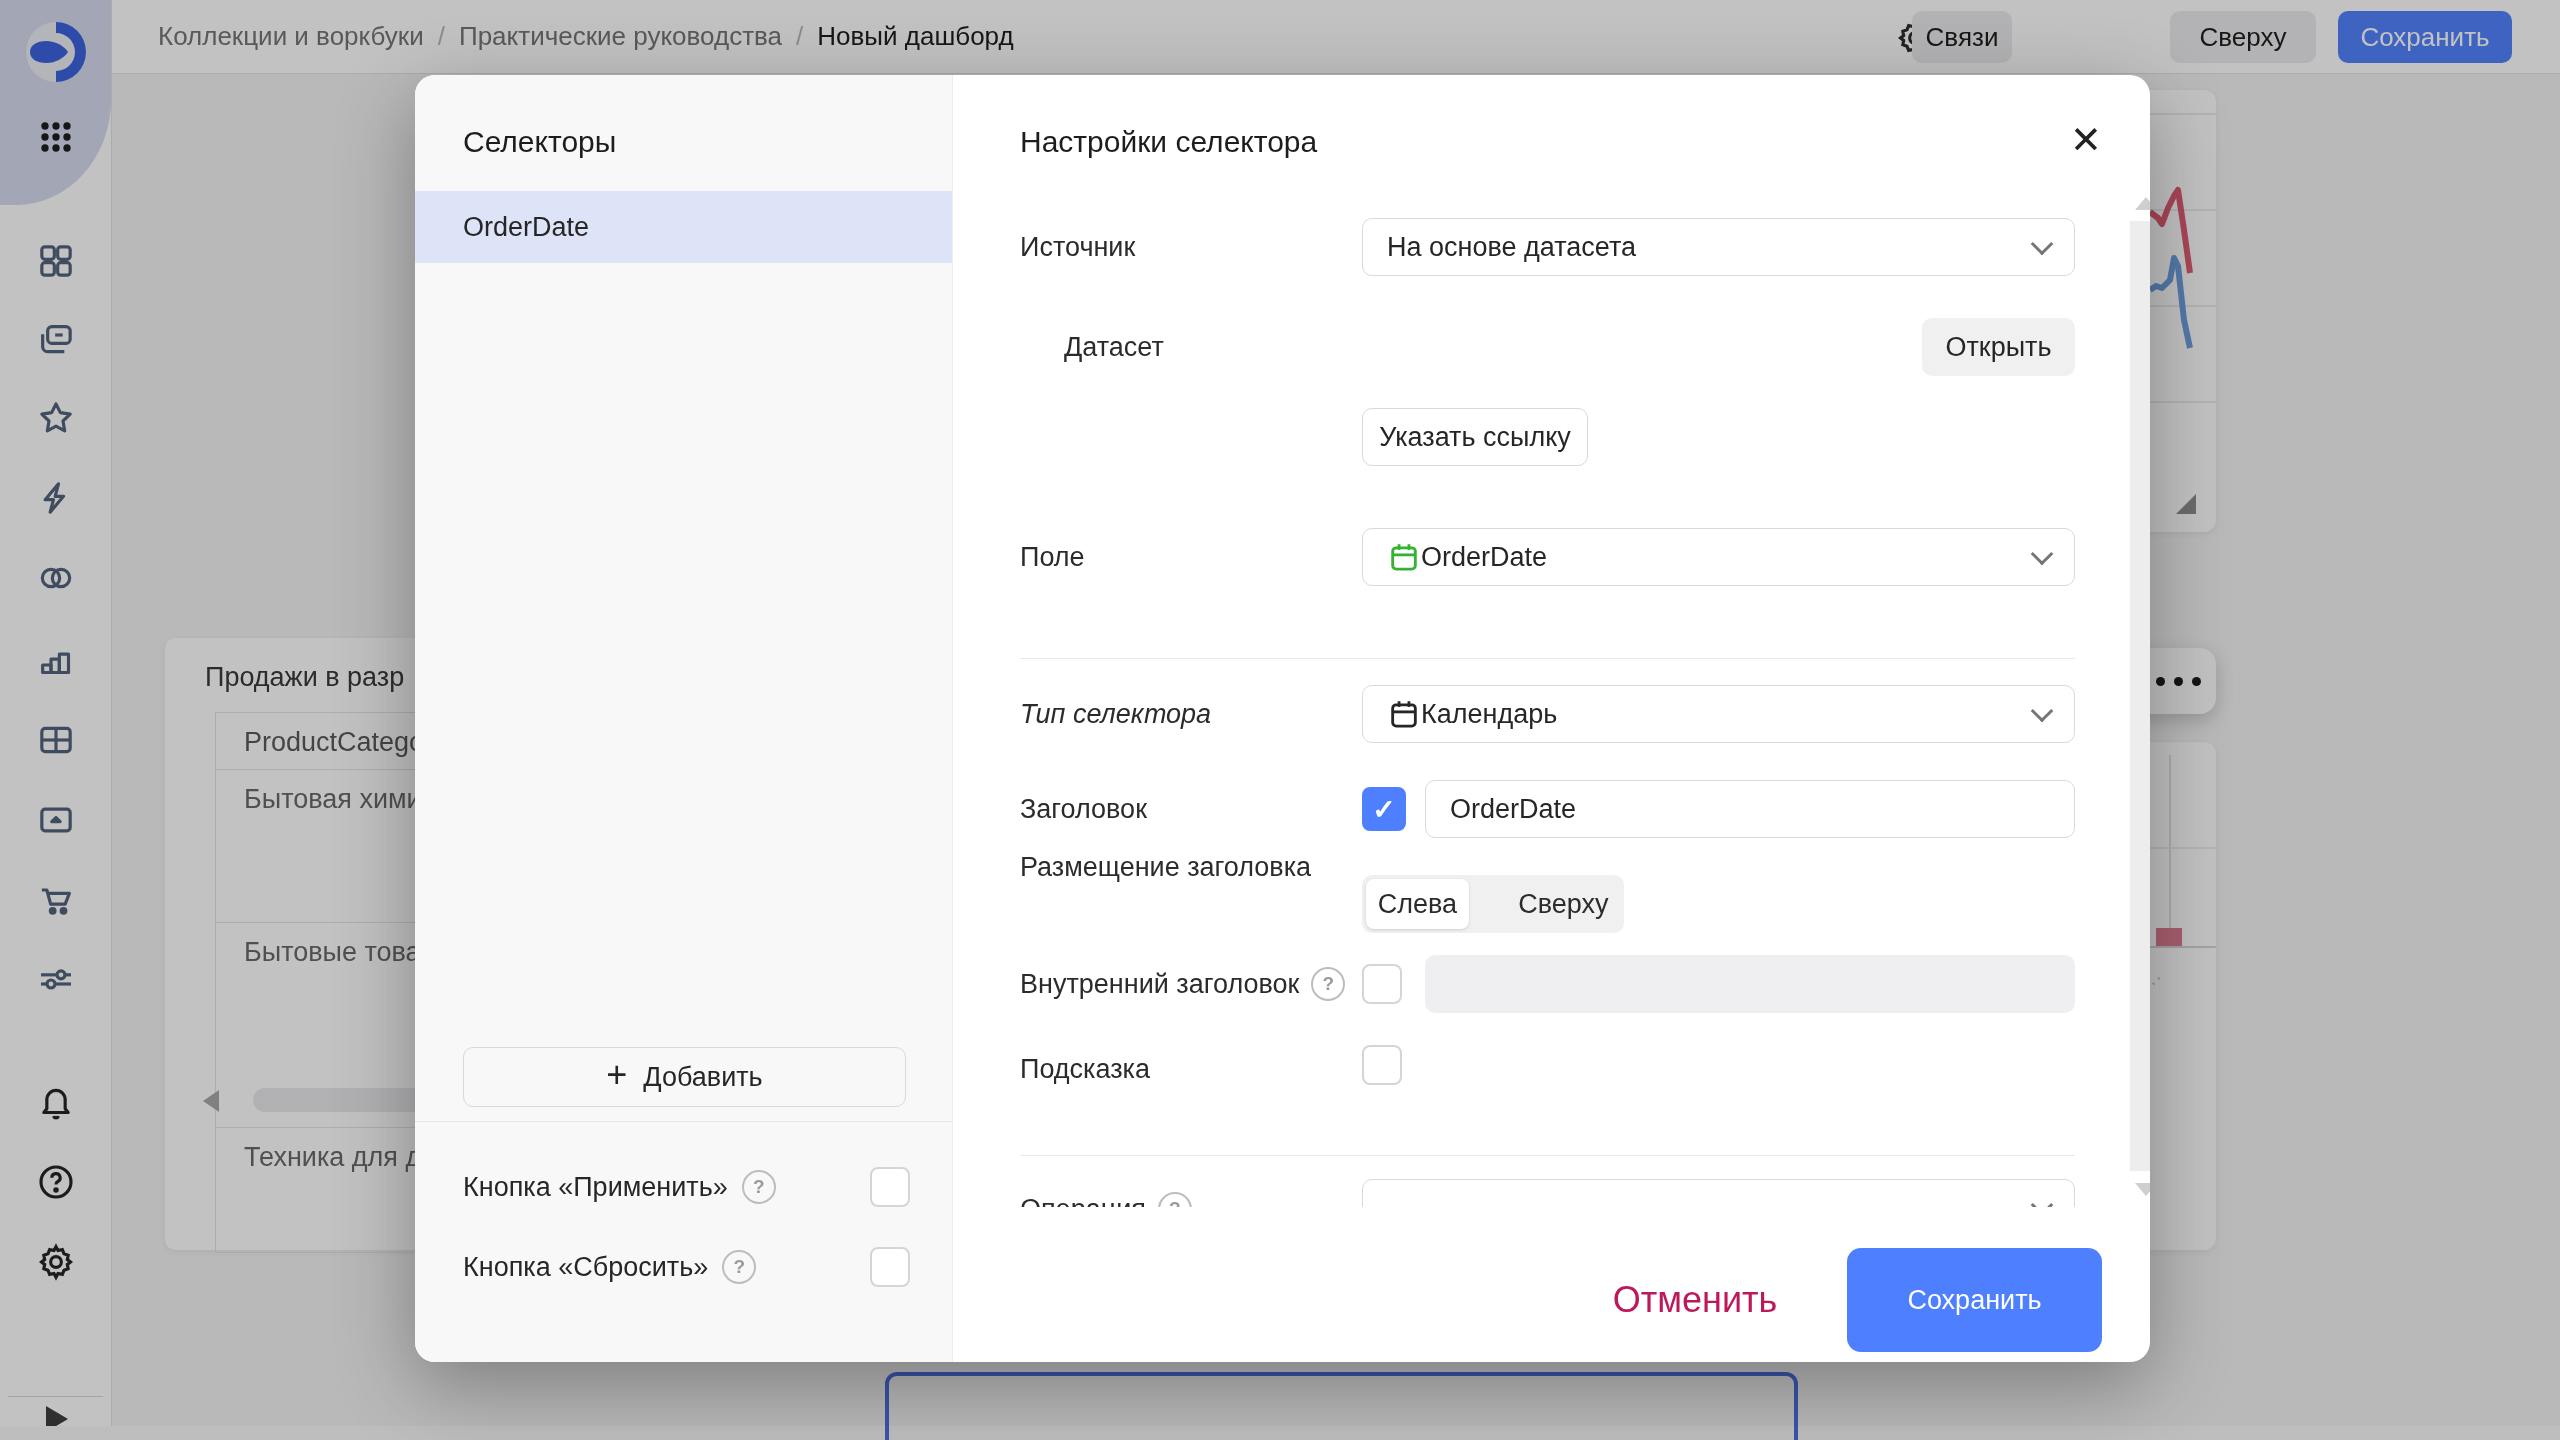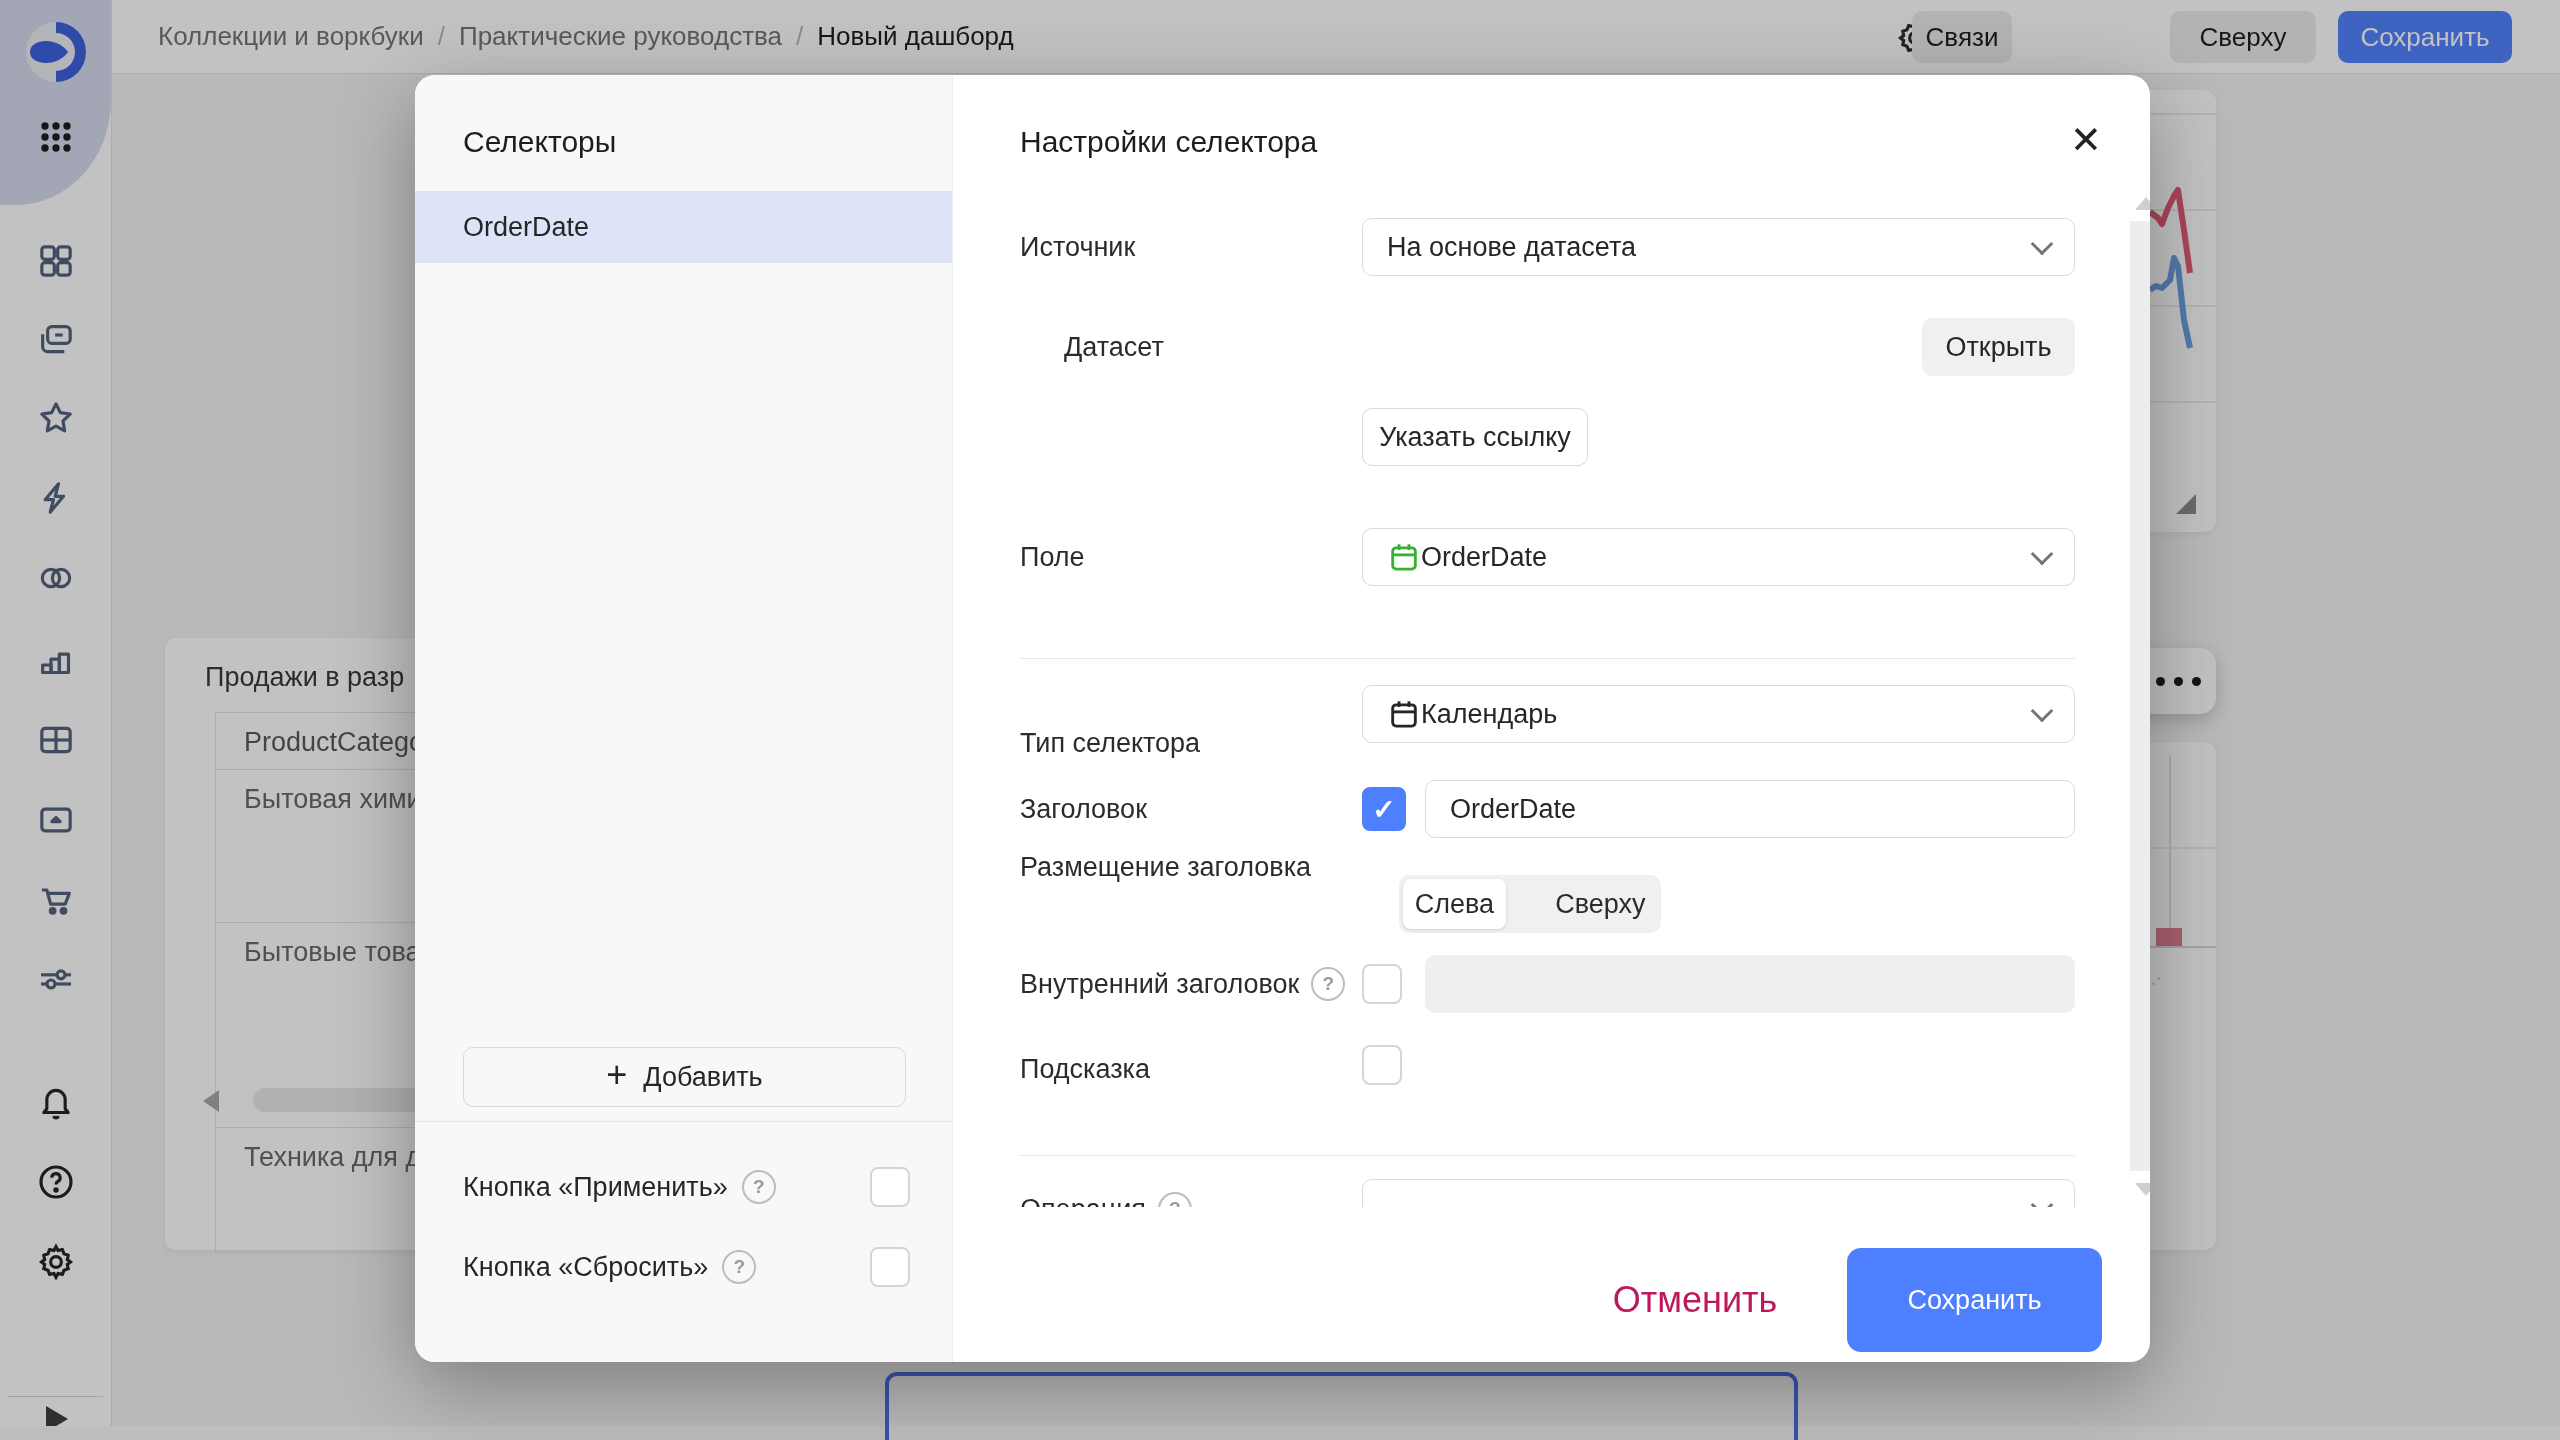--- a/index.html
+++ b/index.html
@@ -310,40 +310,40 @@
           <line x1="4" y1="10.5" x2="20" y2="10.5"></line>
           <line x1="8.5" y1="3" x2="8.5" y2="7"></line>
             <line x1="15.5" y1="3" x2="15.5" y2="7"></line>
         </svg>
         <span>OrderDate</span>
         <span class="chev"></span>
       </div>
 
       <div class="abs sdivider" style="top:487px;"></div>
 
-      <div class="abs flabel" style="top:554px;">Тип селектора</div>
+      <div class="abs flabel" style="top:525px;font-style:italic;">Тип селектора</div>
       <div class="abs control" style="top:514px;">
         <svg width="34" height="34" viewBox="0 0 24 24" fill="none" stroke="#262626" stroke-width="2">
           <rect x="4" y="5.5" width="16" height="15" rx="2.5"></rect>
           <line x1="4" y1="10.5" x2="20" y2="10.5"></line>
           <line x1="8.5" y1="3" x2="8.5" y2="7"></line>
             <line x1="15.5" y1="3" x2="15.5" y2="7"></line>
         </svg>
         <span>Календарь</span>
         <span class="chev"></span>
       </div>
 
       <div class="abs flabel" style="top:620px;">Заголовок</div>
       <div class="abs checkbox checked" style="left:410px;top:616px;width:44px;height:44px;"></div>
       <div class="abs control" style="left:473px;top:609px;width:650px;">
         <span>OrderDate</span>
       </div>
 
       <div class="abs flabel" style="top:678px;">Размещение заголовка</div>
-      <div class="abs seg" style="top:704px;margin-left:37px;">
+      <div class="abs seg" style="top:704px;">
         <div class="on">Слева</div>
         <div class="off">Сверху</div>
       </div>
 
       <div class="abs flabel" style="top:795px;">
         <span>Внутренний заголовок</span>
         <span class="help"></span>
       </div>
       <div class="abs checkbox" style="left:410px;top:793px;"></div>
       <div class="abs dis-input" style="top:784px;"></div>

